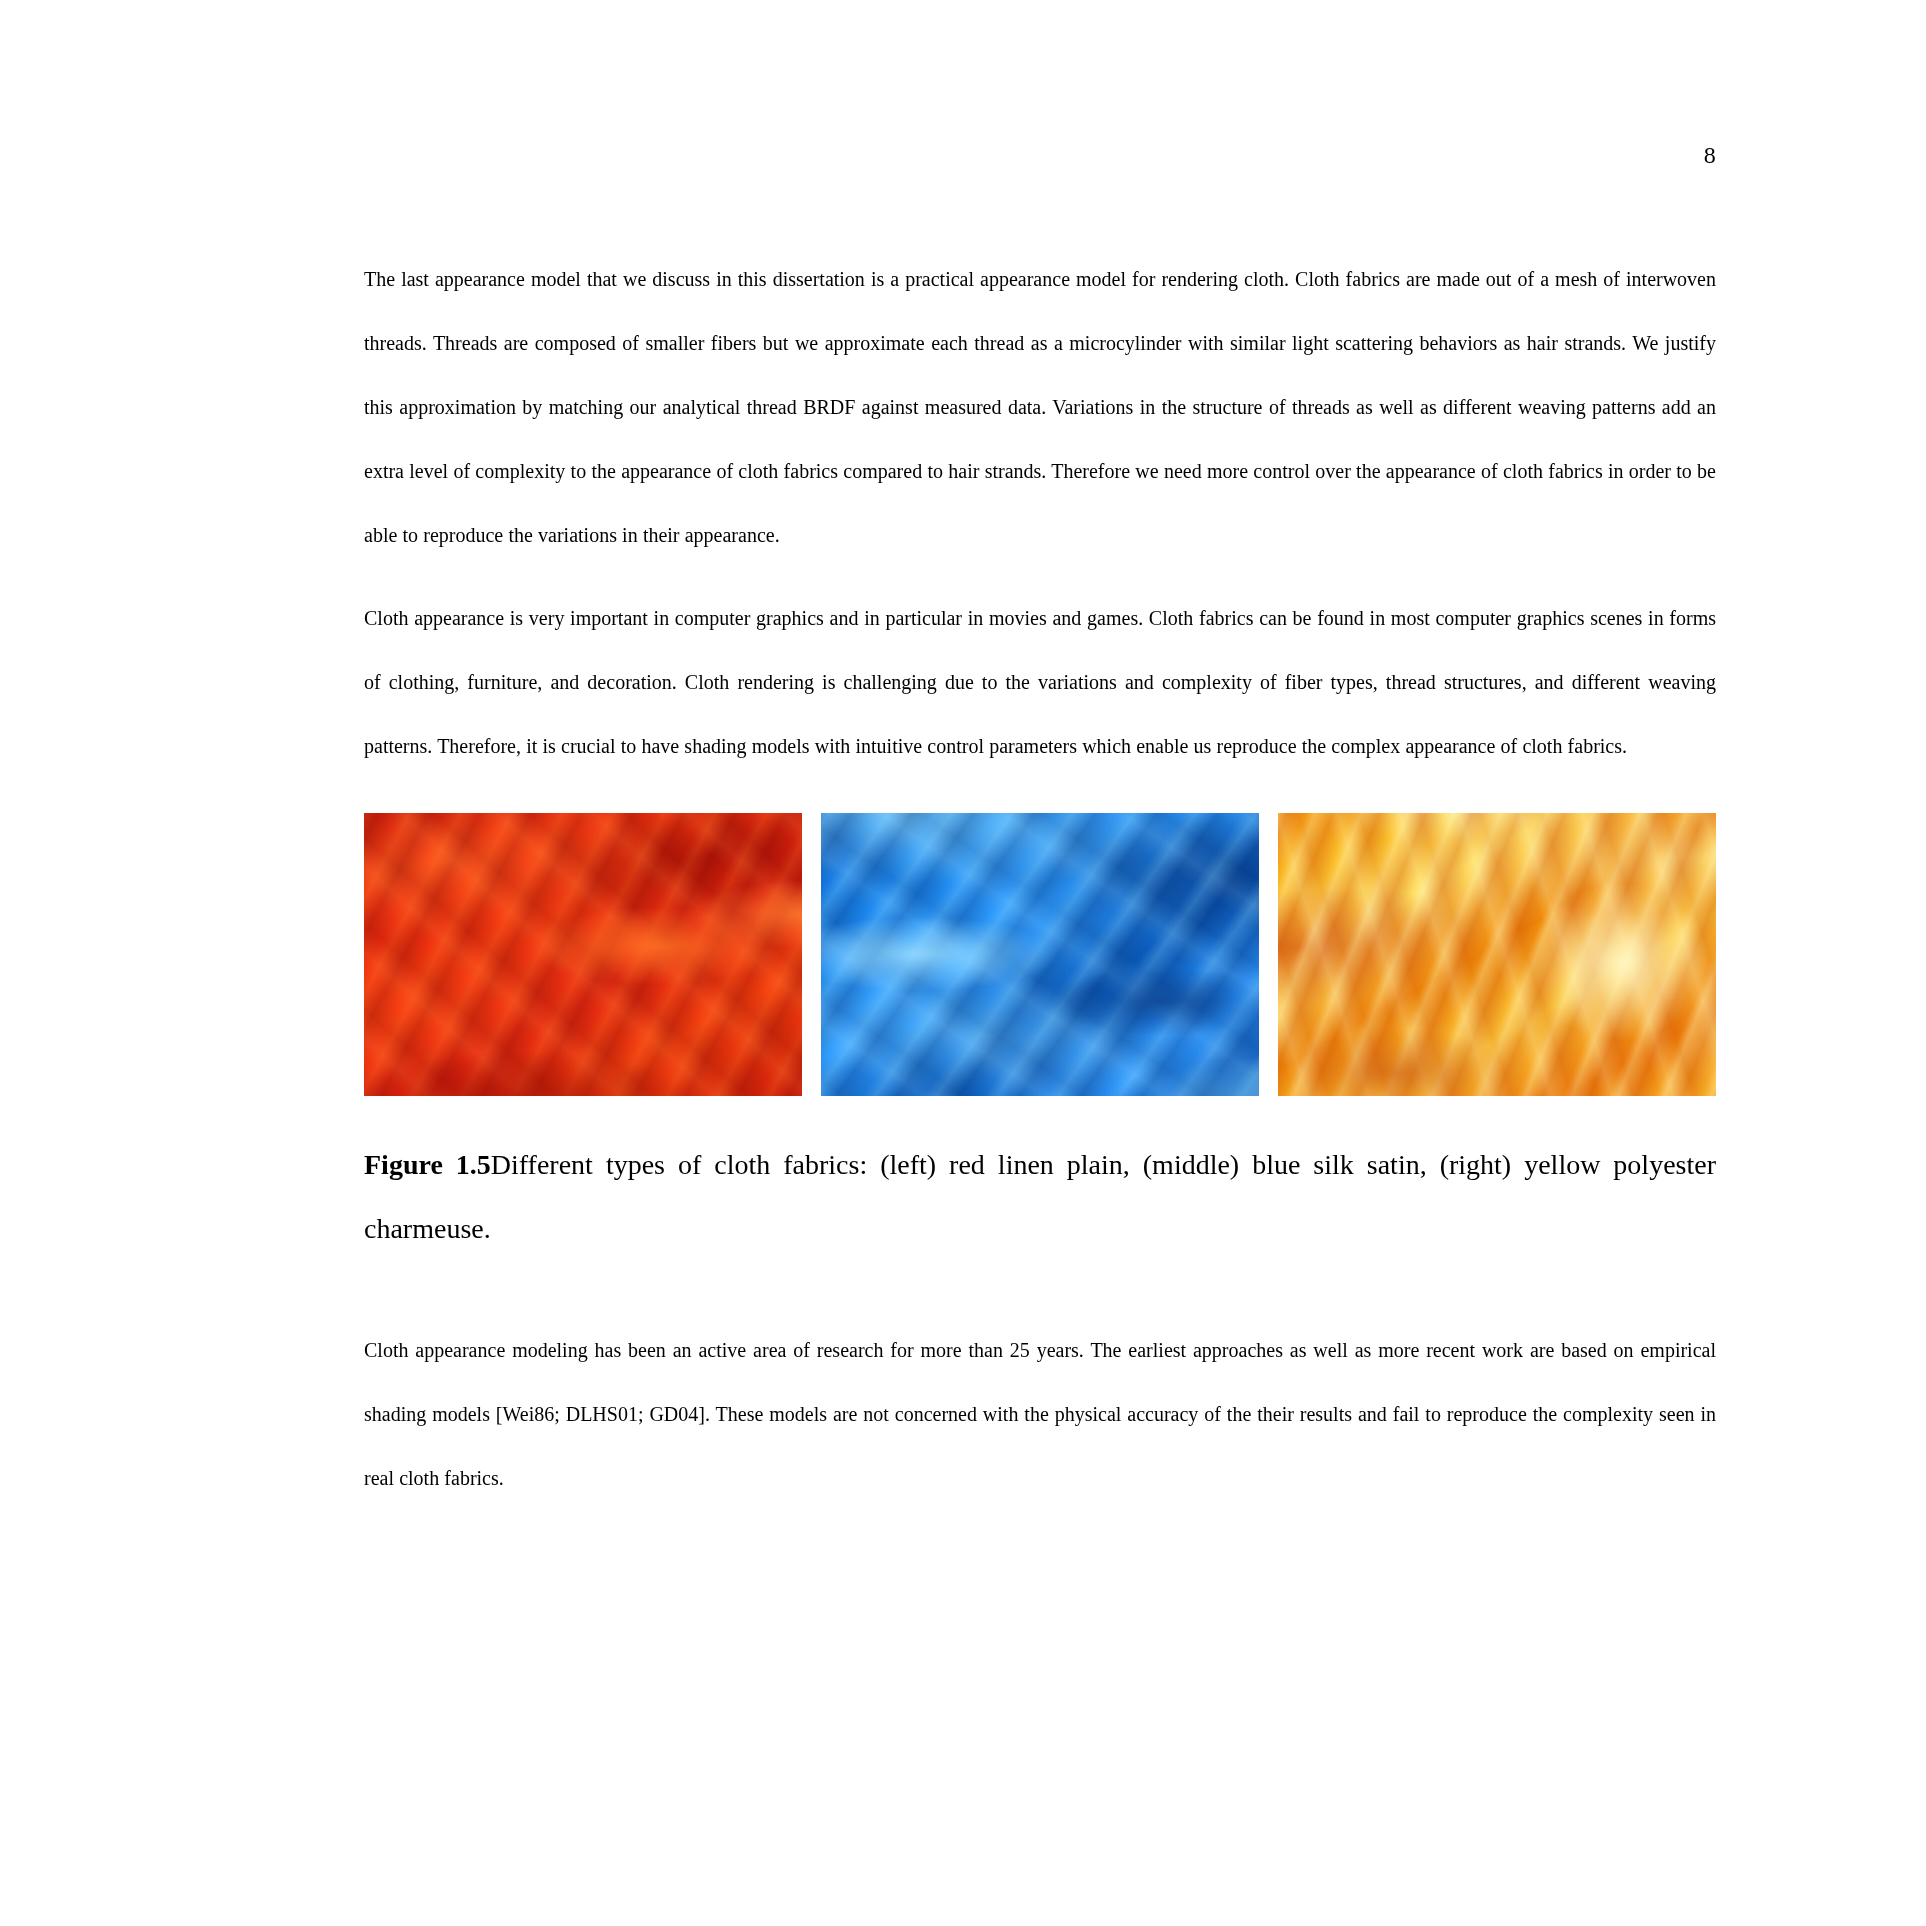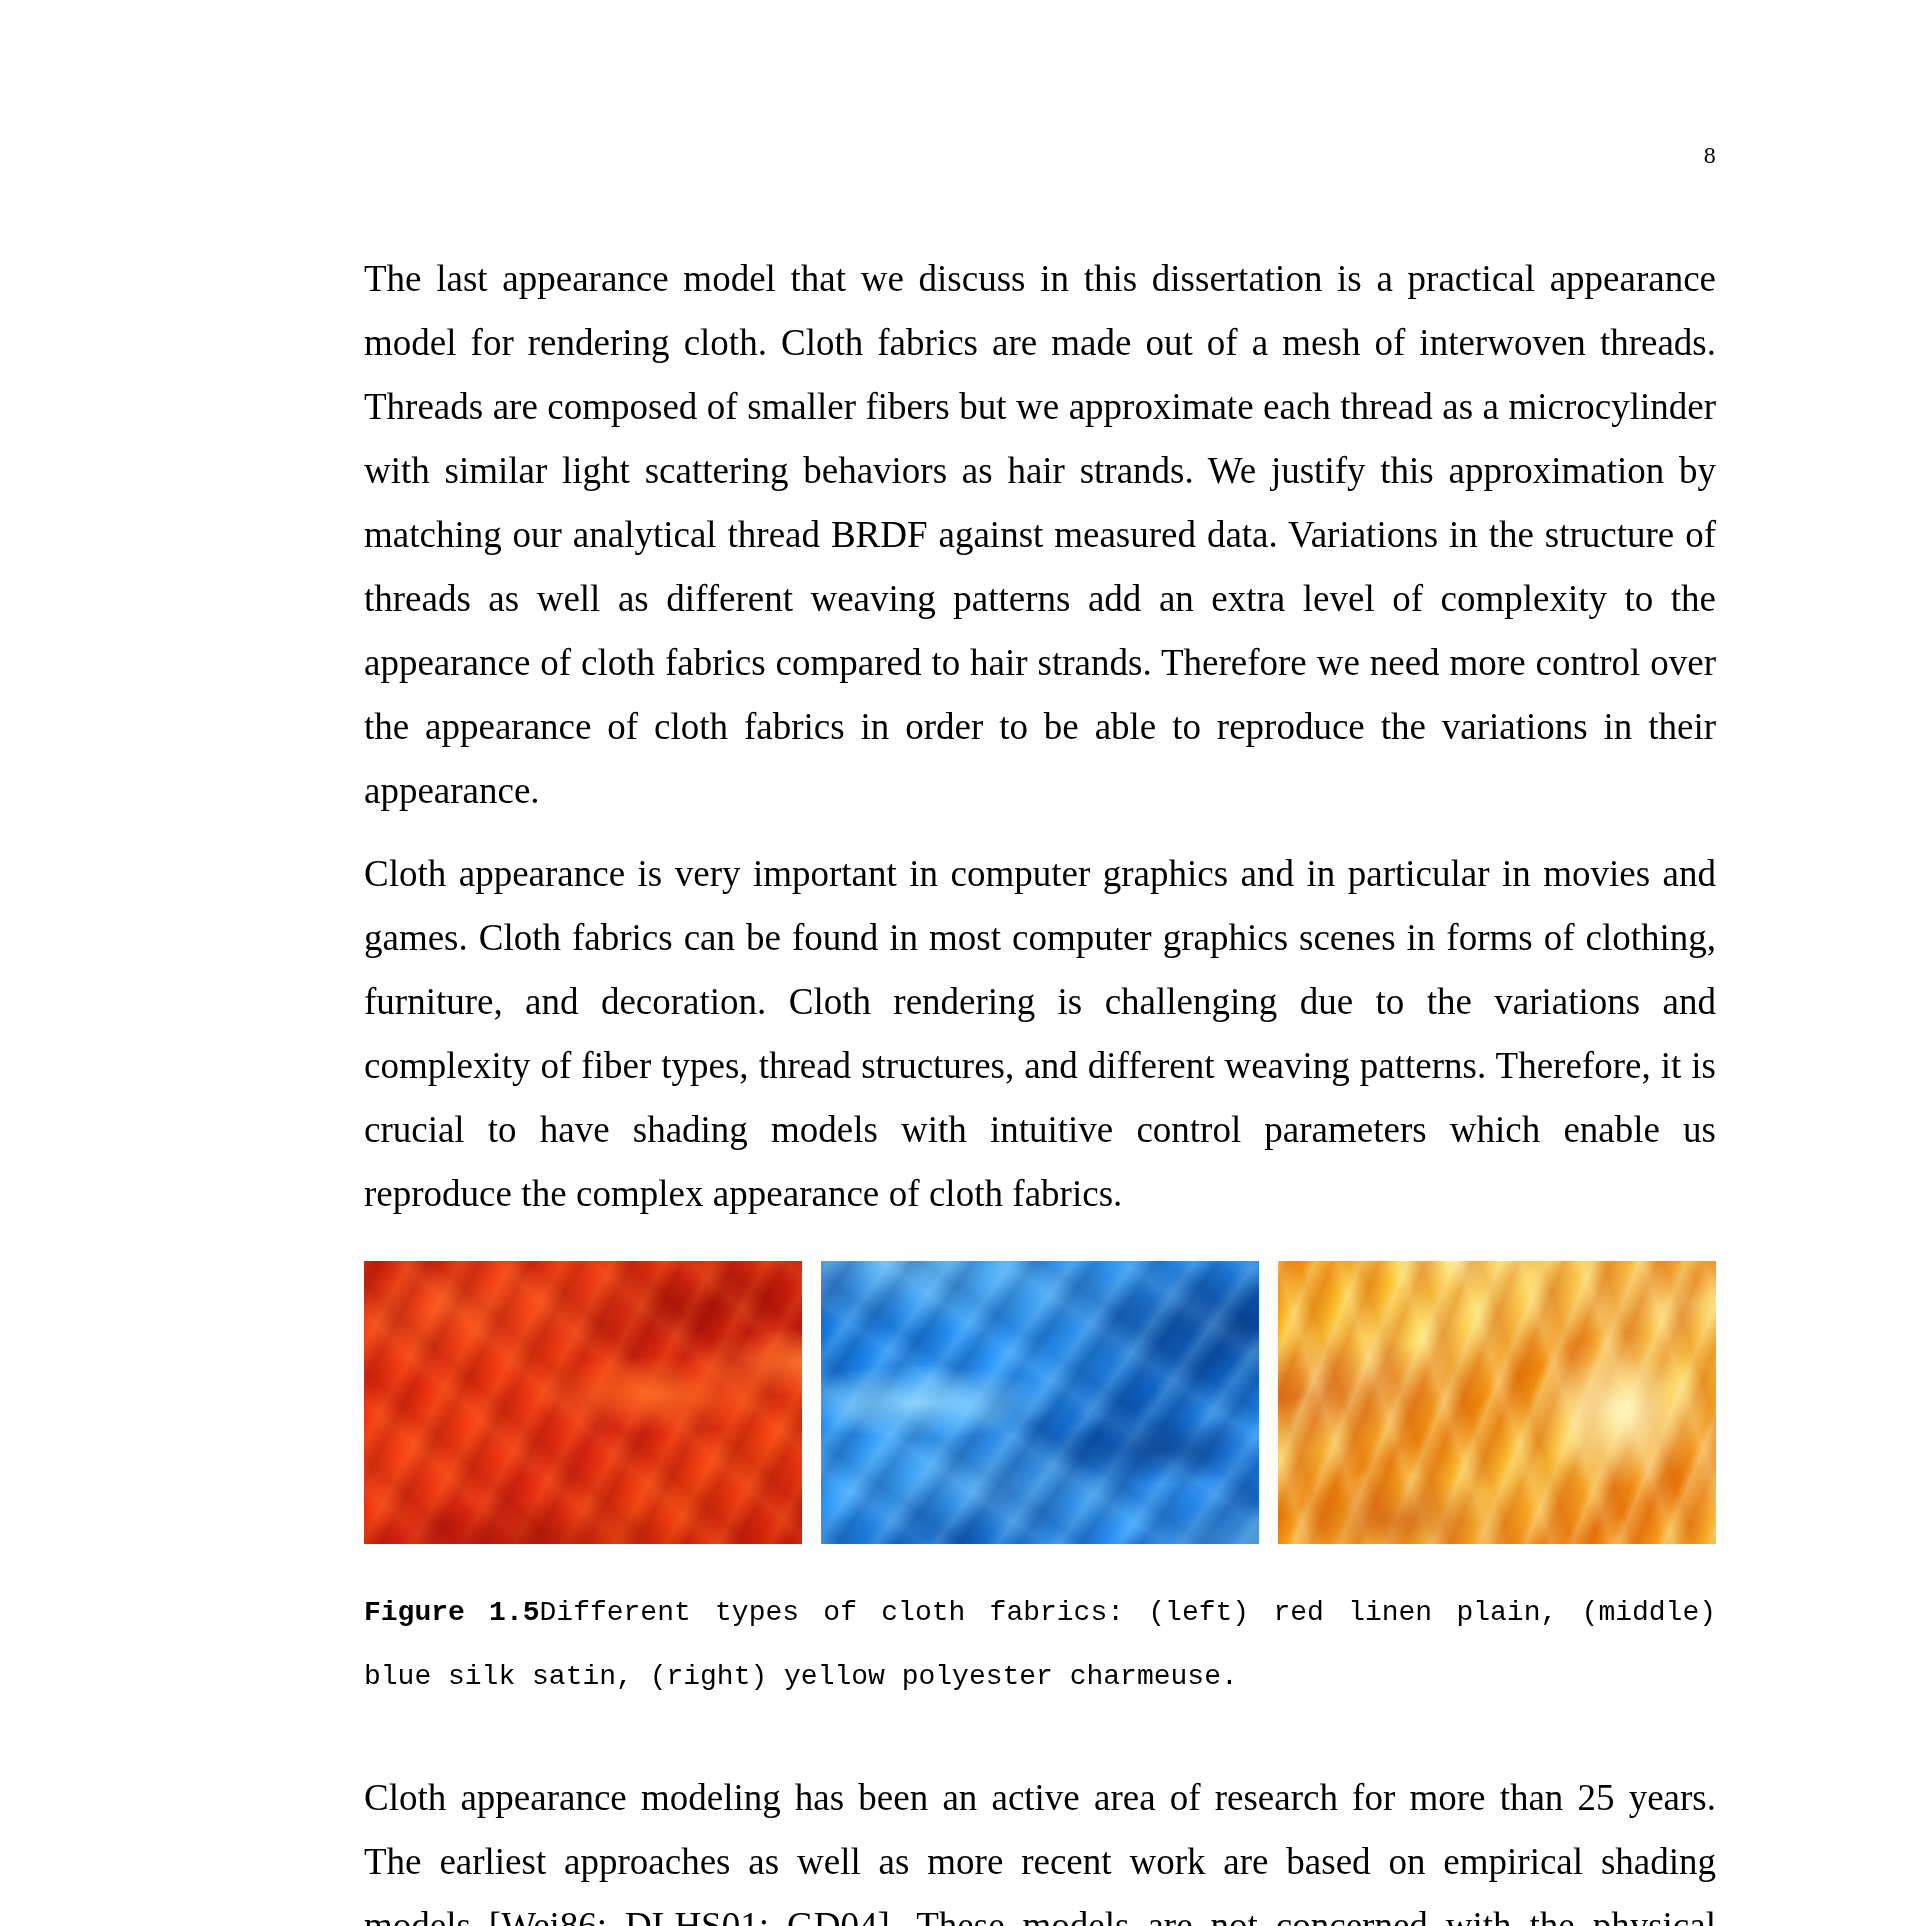--- a/index.html
+++ b/index.html
@@ -36,40 +36,39 @@
   
   .textblock {
     position: absolute;
     top: 247px;
     left: 364px;
     width: 1352px;
   }
 
   p.body {
     margin: 0 0 0 0;
-    font-size: 37px;
+    font-size: 20px;
     line-height: 64px;
     text-align: justify;
     text-justify: inter-word;
     hyphens: manual;
     -webkit-hyphens: manual;
     word-spacing: 0.2px;
   }
 
   p.body + p.body {
     margin-top: 18.5px;
   }
 
   
   .gap-large { height: 57px; }
 
   
   .figure {
     margin-top: 35px;
-    font-family: Liberation Mono, monospace;
   }
   .figrow {
     display: flex;
     justify-content: space-between;
     align-items: flex-start;
     width: 1352px;
   }
   .figcell {
     width: 438px;
     height: 283px;

